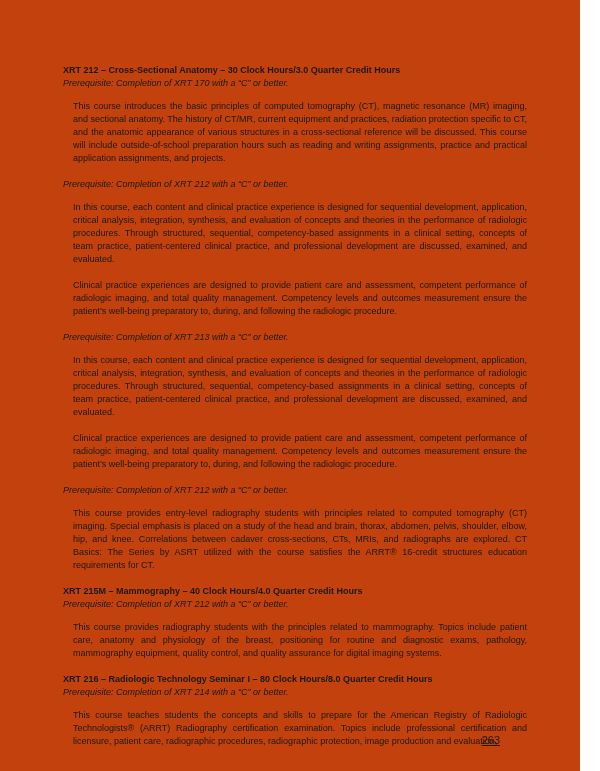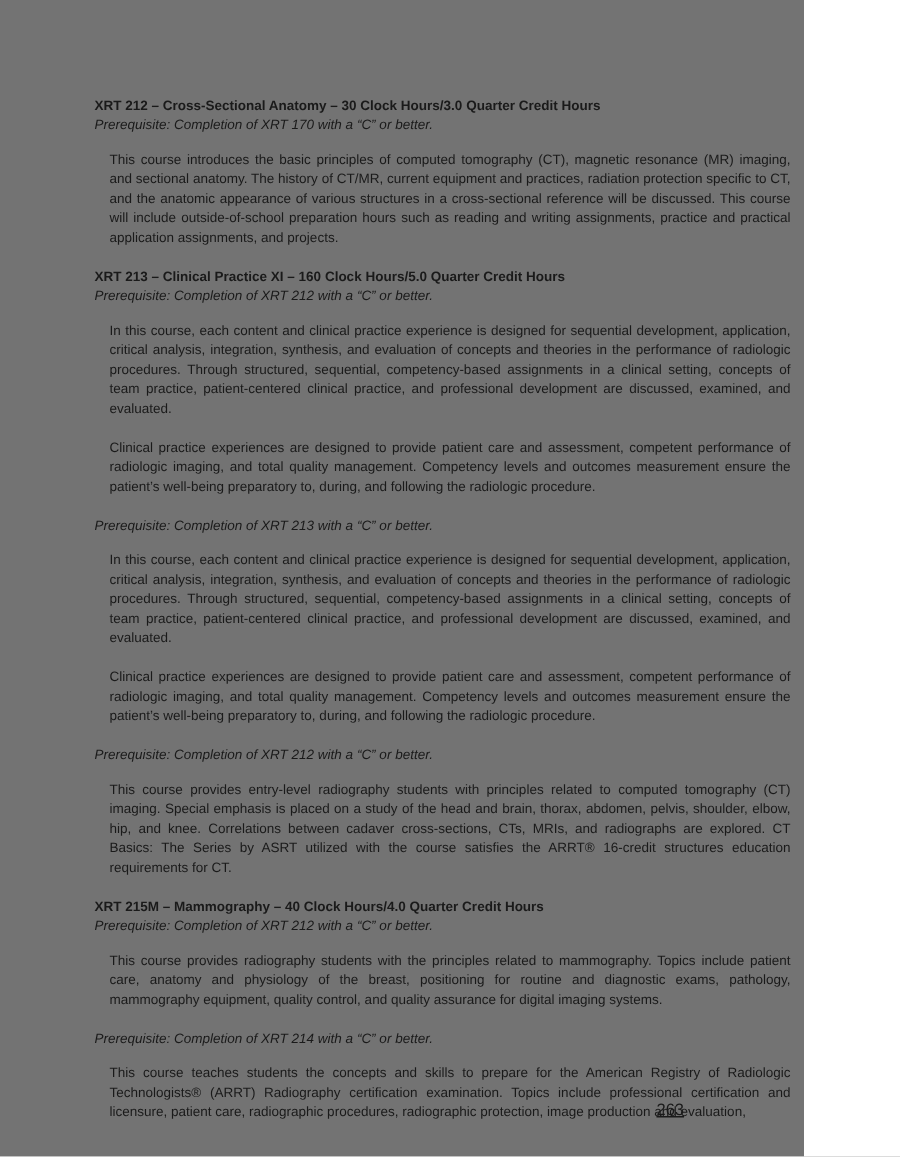--- a/index.html
+++ b/index.html
@@ -2,23 +2,23 @@
 <html><head>
 <meta charset="utf-8">
 <style>
   html, body {
     margin: 0;
     padding: 0;
     background: #ffffff;
   }
   .page {
     position: relative;
-    width: 536px;
+    width: 580px;
     height: 771px;
-    background: #737373;
+    background: #c2410c;
     font-family: "Liberation Sans", "DejaVu Sans", sans-serif;
     color: #1a1a1a;
     overflow: hidden;
   }
   .content {
     position: absolute;
     left: 63px;
     top: 64px;
     width: 474px;
     font-size: 9px;
@@ -56,38 +56,38 @@
 <body>
 
 <div class="page">
   <div class="content">
       <div class="course">
         <div class="course-title">XRT 212 – Cross-Sectional Anatomy – 30 Clock Hours/3.0 Quarter Credit Hours</div>
         <div class="course-prereq">Prerequisite: Completion of XRT 170 with a “C” or better.</div>
         <p class="course-para">This course introduces the basic principles of computed tomography (CT), magnetic resonance (MR) imaging, and sectional anatomy. The history of CT/MR, current equipment and practices, radiation protection specific to CT, and the anatomic appearance of various structures in a cross-sectional reference will be discussed. This course will include outside-of-school preparation hours such as reading and writing assignments, practice and practical application assignments, and projects.</p>
       </div>
       <div class="course">
-        <div class="course-title">XRT 213 – Clinical Practice XI – 160 Clock Hours/5.0 Quarter Credit Hours</div>
         <div class="course-prereq">Prerequisite: Completion of XRT 212 with a “C” or better.</div>
         <p class="course-para">In this course, each content and clinical practice experience is designed for sequential development, application, critical analysis, integration, synthesis, and evaluation of concepts and theories in the performance of radiologic procedures. Through structured, sequential, competency-based assignments in a clinical setting, concepts of team practice, patient-centered clinical practice, and professional development are discussed, examined, and evaluated.</p>
         <p class="course-para">Clinical practice experiences are designed to provide patient care and assessment, competent performance of radiologic imaging, and total quality management. Competency levels and outcomes measurement ensure the patient’s well-being preparatory to, during, and following the radiologic procedure.</p>
       </div>
       <div class="course">
         <div class="course-prereq">Prerequisite: Completion of XRT 213 with a “C” or better.</div>
         <p class="course-para">In this course, each content and clinical practice experience is designed for sequential development, application, critical analysis, integration, synthesis, and evaluation of concepts and theories in the performance of radiologic procedures. Through structured, sequential, competency-based assignments in a clinical setting, concepts of team practice, patient-centered clinical practice, and professional development are discussed, examined, and evaluated.</p>
         <p class="course-para">Clinical practice experiences are designed to provide patient care and assessment, competent performance of radiologic imaging, and total quality management. Competency levels and outcomes measurement ensure the patient’s well-being preparatory to, during, and following the radiologic procedure.</p>
       </div>
       <div class="course">
         <div class="course-prereq">Prerequisite: Completion of XRT 212 with a “C” or better.</div>
         <p class="course-para">This course provides entry-level radiography students with principles related to computed tomography (CT) imaging. Special emphasis is placed on a study of the head and brain, thorax, abdomen, pelvis, shoulder, elbow, hip, and knee. Correlations between cadaver cross-sections, CTs, MRIs, and radiographs are explored. CT Basics: The Series by ASRT utilized with the course satisfies the ARRT® 16-credit structures education requirements for CT.</p>
       </div>
       <div class="course">
         <div class="course-title">XRT 215M – Mammography – 40 Clock Hours/4.0 Quarter Credit Hours</div>
         <div class="course-prereq">Prerequisite: Completion of XRT 212 with a “C” or better.</div>
         <p class="course-para">This course provides radiography students with the principles related to mammography. Topics include patient care, anatomy and physiology of the breast, positioning for routine and diagnostic exams, pathology, mammography equipment, quality control, and quality assurance for digital imaging systems.</p>
       </div>
       <div class="course">
+        <div class="course-title">XRT 216 – Radiologic Technology Seminar I – 80 Clock Hours/8.0 Quarter Credit Hours</div>
         <div class="course-prereq">Prerequisite: Completion of XRT 214 with a “C” or better.</div>
         <p class="course-para">This course teaches students the concepts and skills to prepare for the American Registry of Radiologic Technologists® (ARRT) Radiography certification examination. Topics include professional certification and licensure, patient care, radiographic procedures, radiographic protection, image production and evaluation,</p>
       </div>
     </div>
   <div class="page-number">263</div>
 </div>
 
 </body></html>

